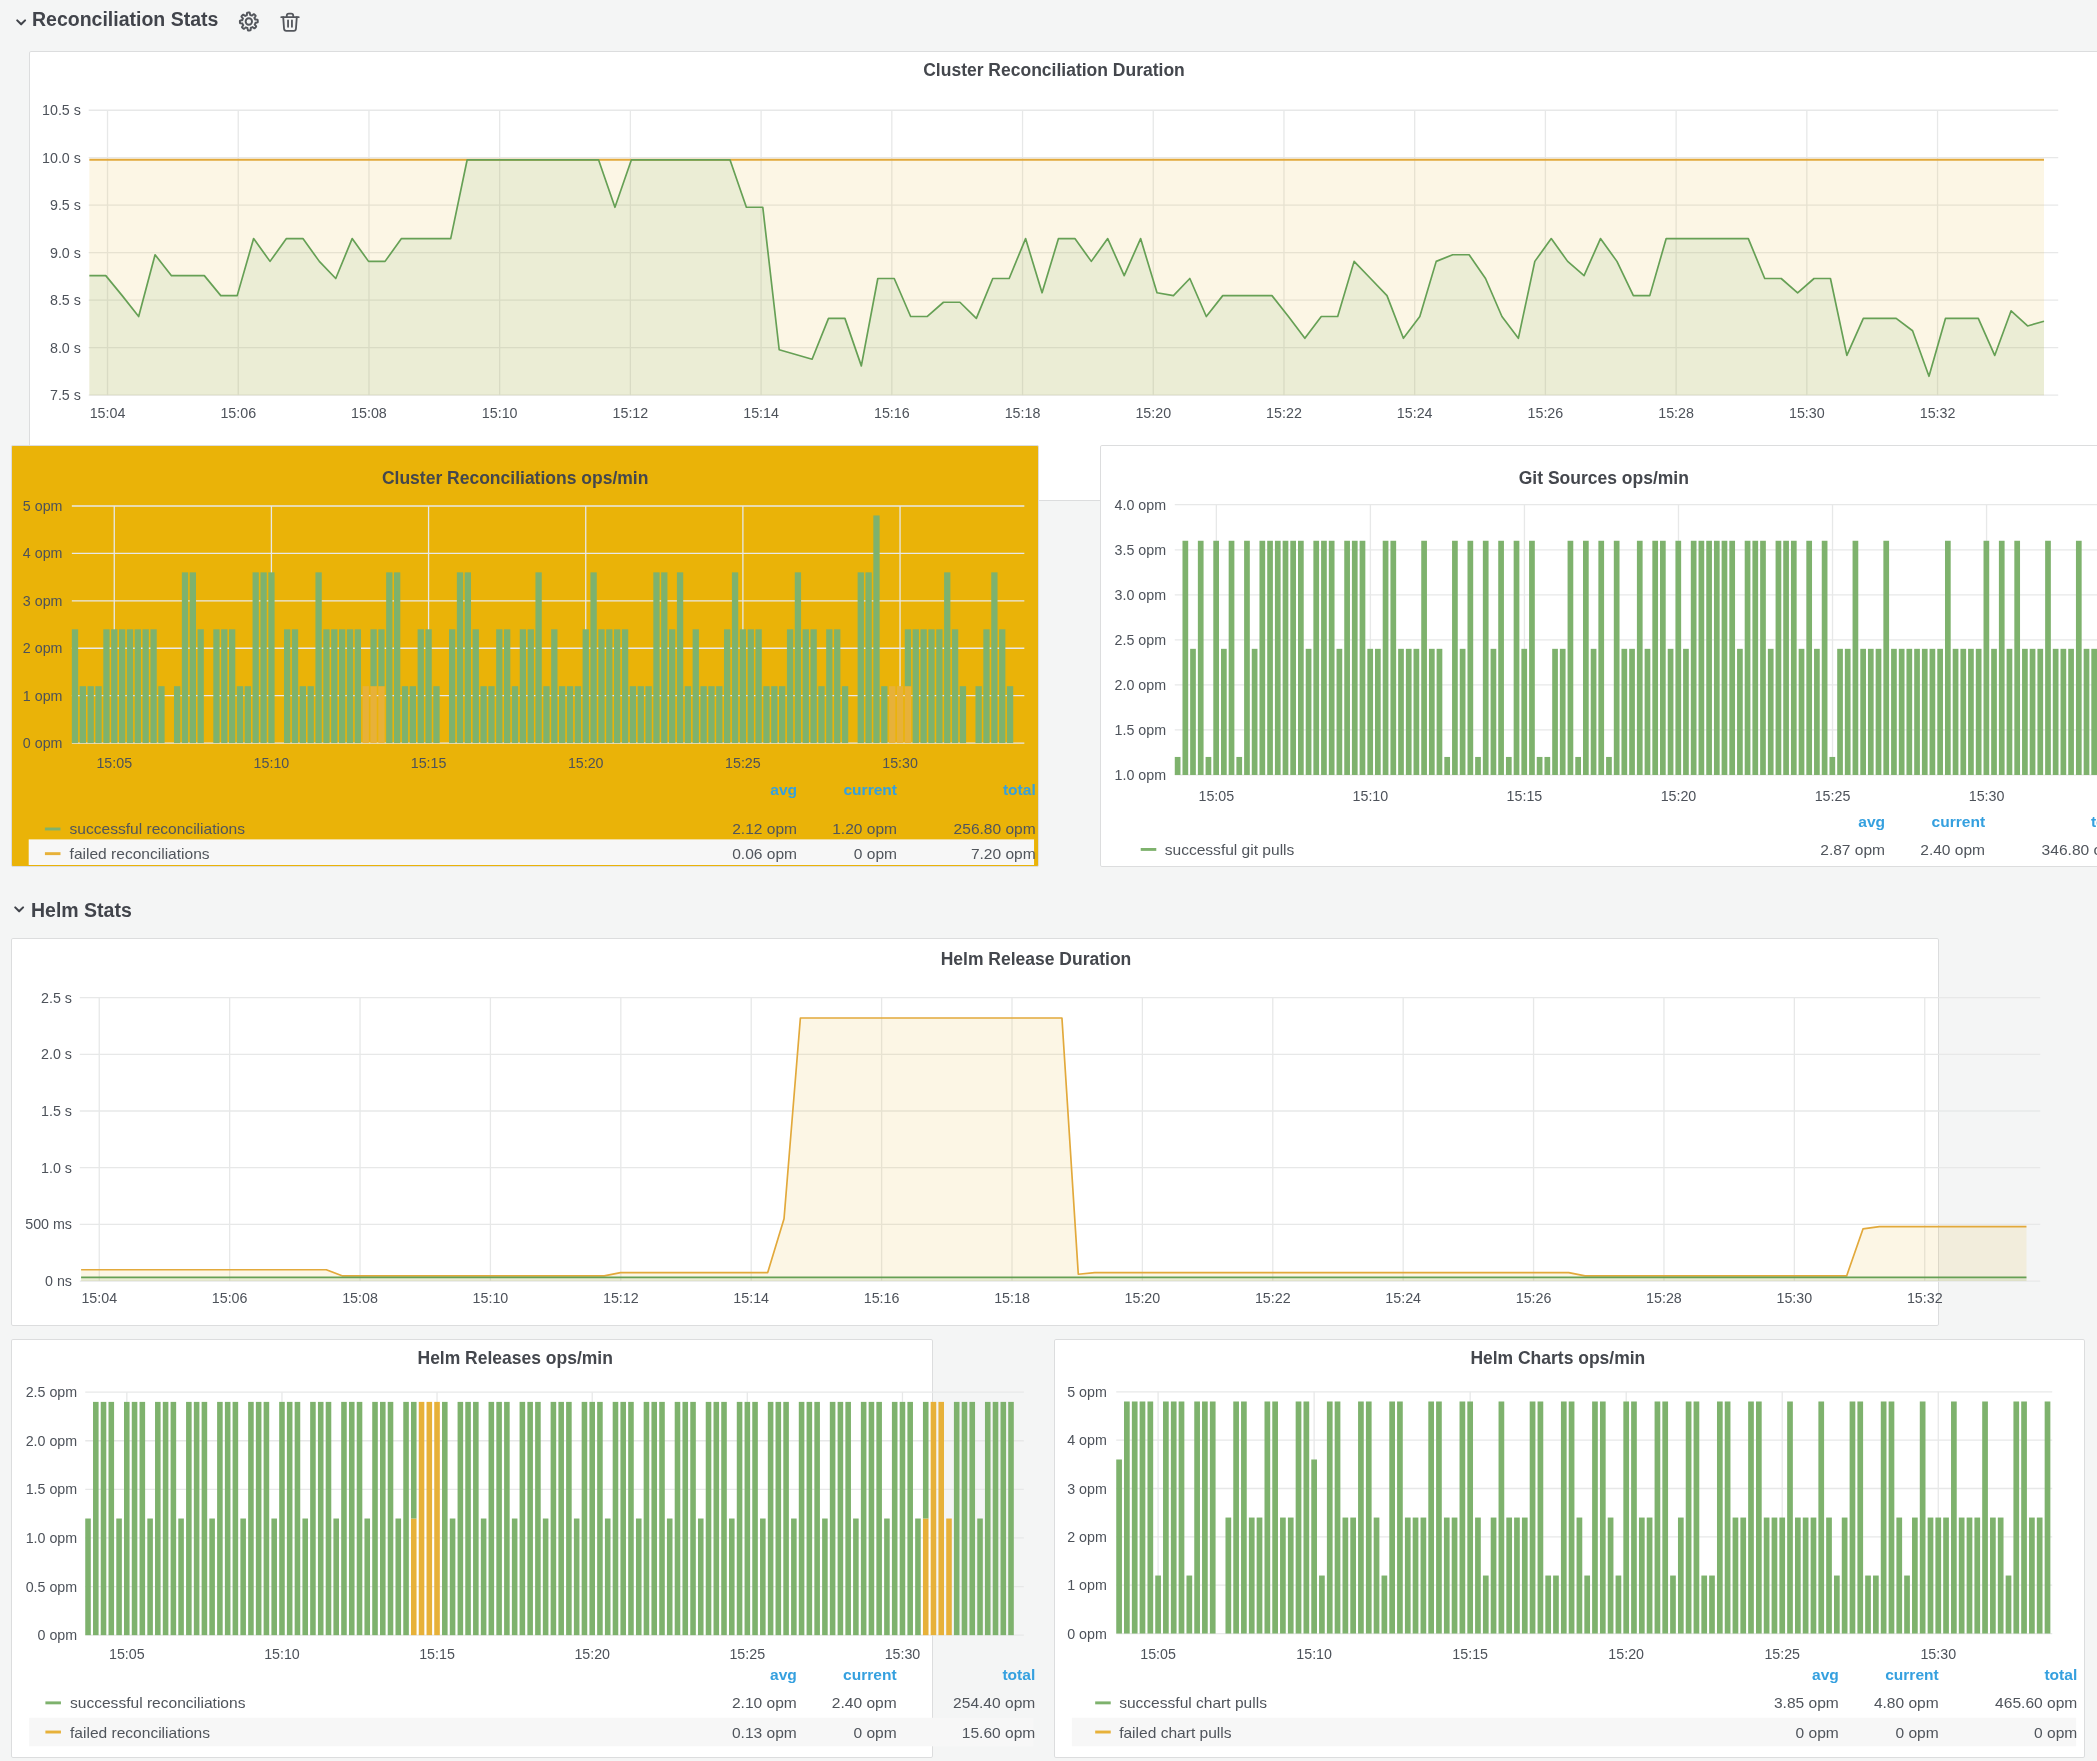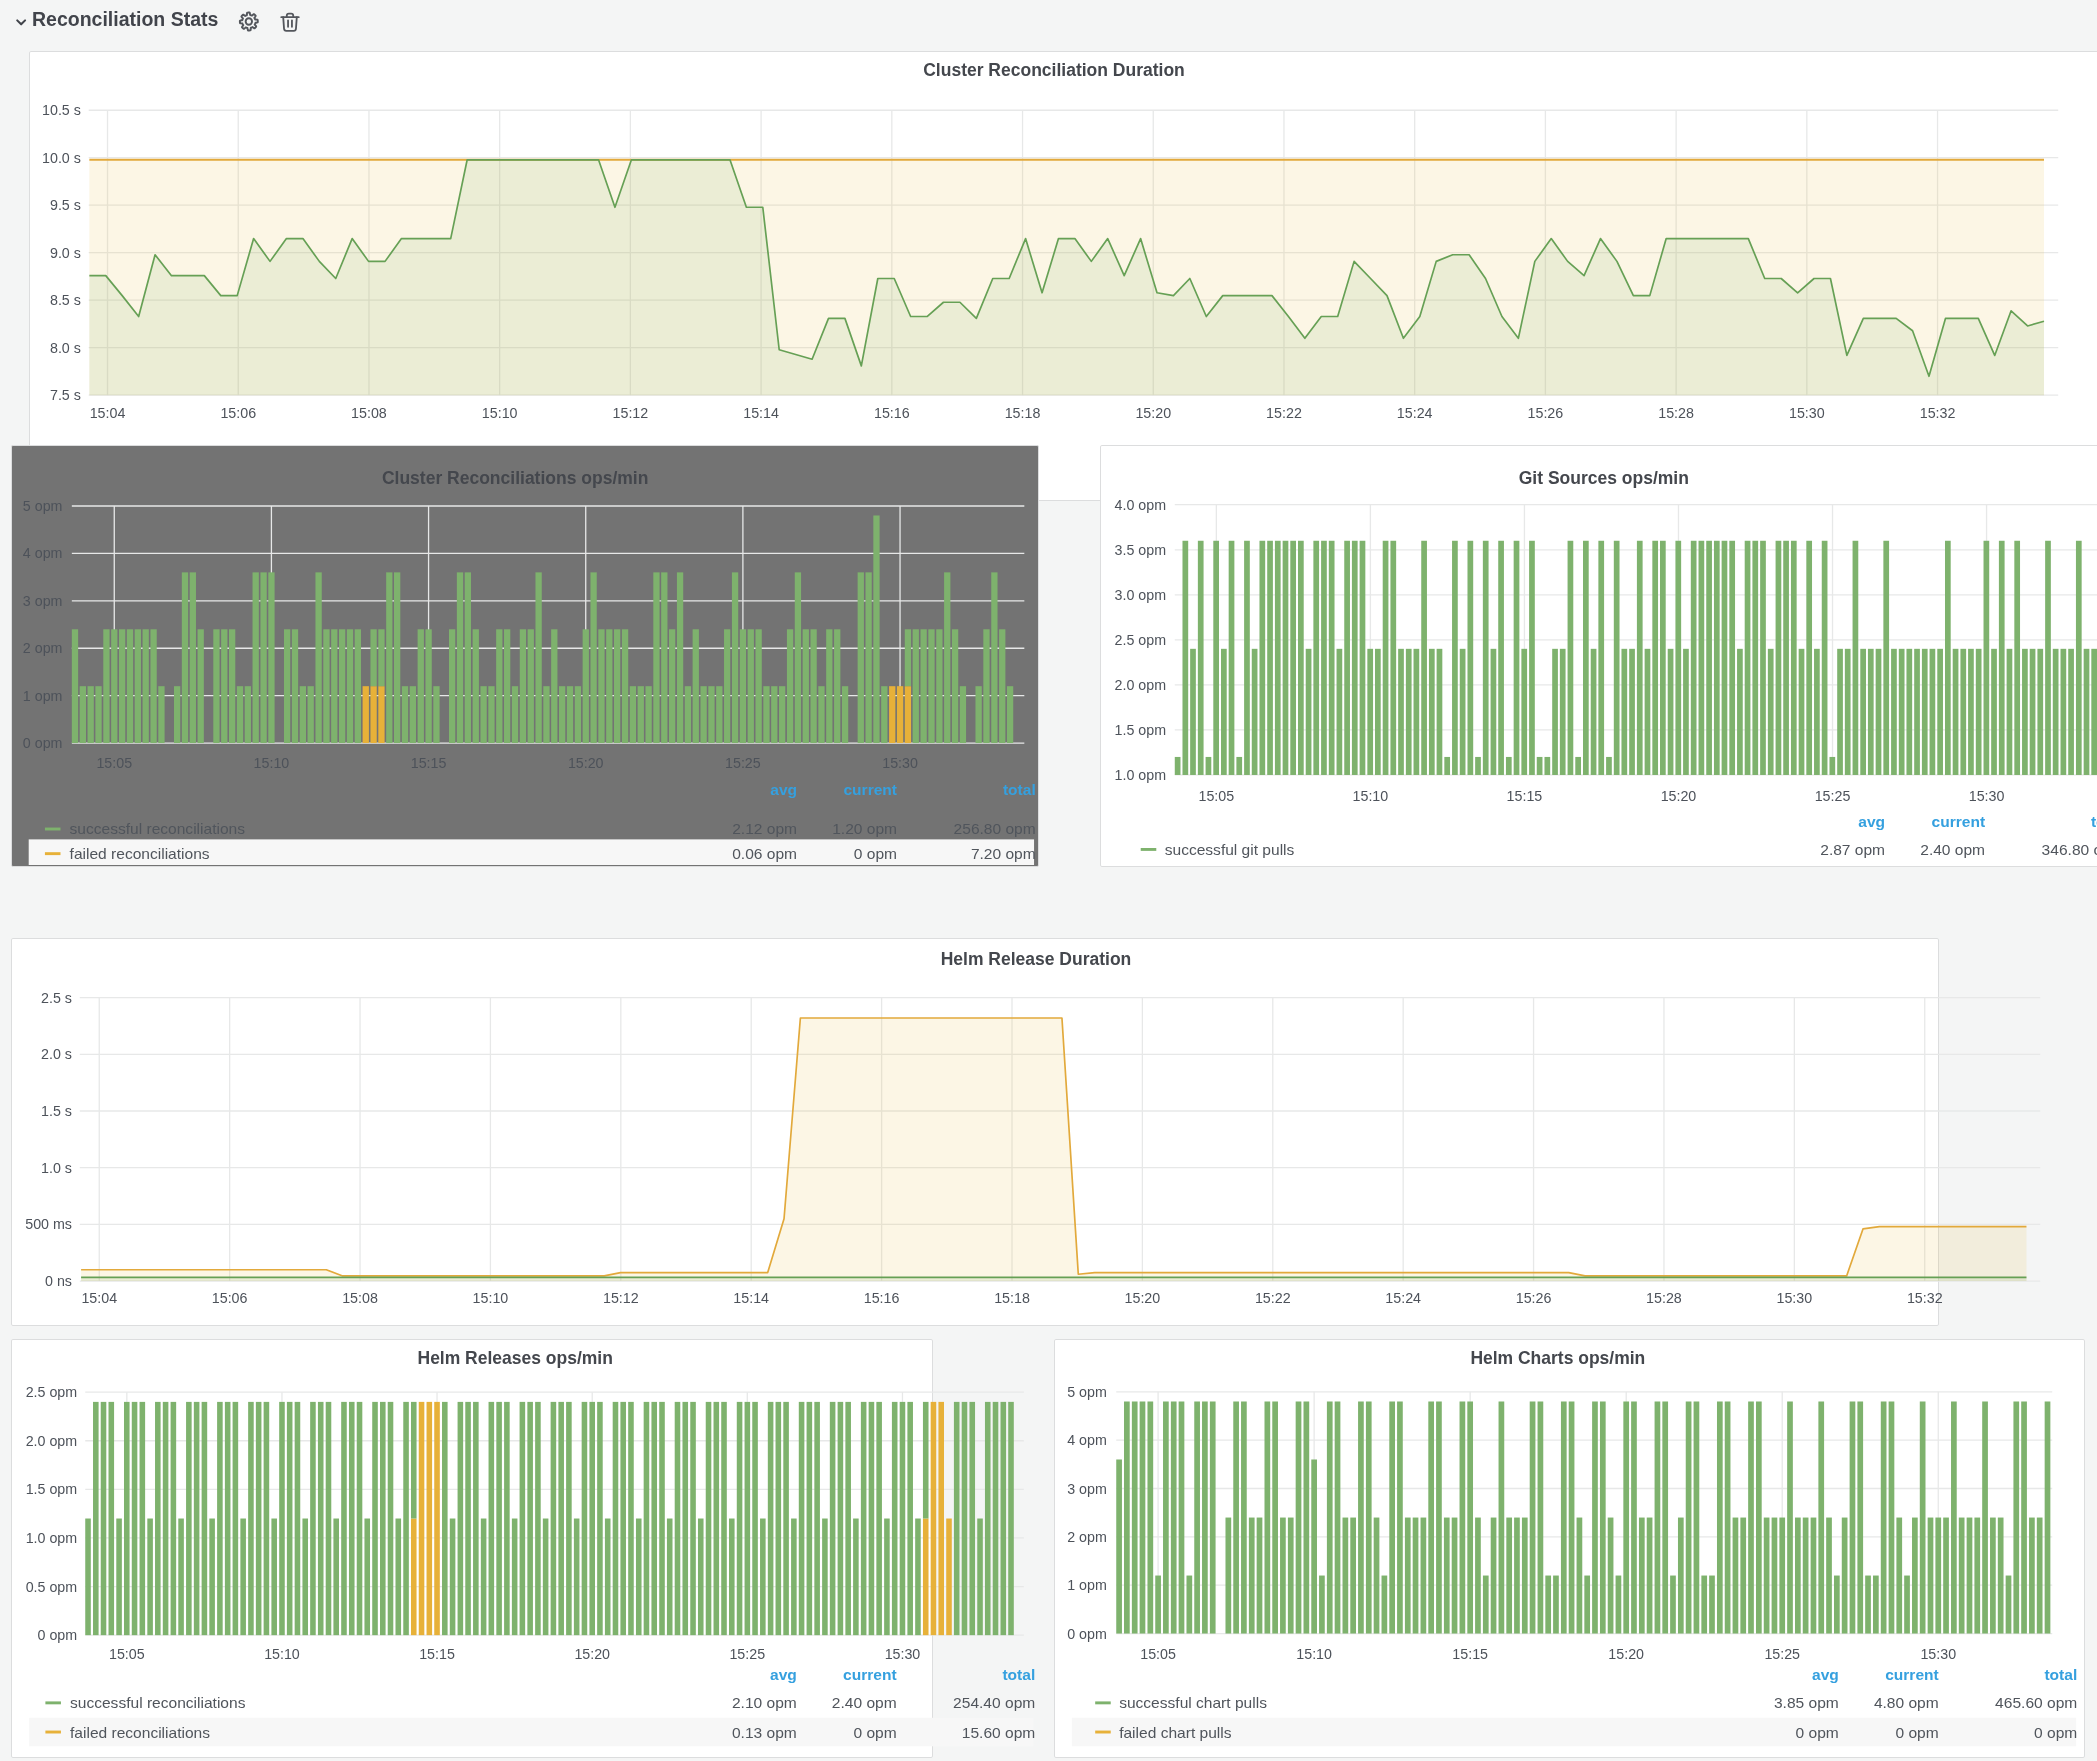--- a/index.html
+++ b/index.html
@@ -17,20 +17,26 @@
       </svg>
       <svg style="position:absolute;left:279px;top:10.7px" width="22" height="22" viewBox="0 0 34 34">
         <g fill="none" stroke="#53565C" stroke-width="2.8" stroke-linecap="round" stroke-linejoin="round">
           <path d="M3.5 9.5 H30.5"></path>
           <path d="M12 9 V7.2 Q12 4 15.2 4 H18.8 Q22 4 22 7.2 V9"></path>
           <path d="M6.5 9.5 L7.8 27.5 Q8.05 30.6 11.2 30.6 H22.8 Q25.95 30.6 26.2 27.5 L27.5 9.5"></path>
           <path d="M14 14.5 V24.5"></path>
           <path d="M20 14.5 V24.5"></path>
         </g>
       </svg>
+    </div>
+<div style="position:absolute;left:0;top:891px;width:2097px;height:36px;">
+      <svg style="position:absolute;left:12.3px;top:11px" width="14.3" height="14.3" viewBox="0 0 22 22">
+        <polyline points="4.95,8.25 11,14.3 17.05,8.25" fill="none" stroke="#41444B" stroke-width="3.2" stroke-linecap="round" stroke-linejoin="round"></polyline>
+      </svg>
+      <div style="position:absolute;left:31px;top:7.8px;font-size:19.5px;font-weight:bold;color:#41444B;">Helm Stats</div>
     </div>
 <div style="position:absolute;left:29px;top:51px;width:2074px;height:450px;background:#fff;border:1.3px solid #DCDDDE;border-radius:1.9px;box-sizing:border-box;">
       <svg width="2072" height="381" viewBox="19.5 81 3194 587" style="position:absolute;left:0;top:0;">
         <text x="1598.0" y="108.0" font-size="27" fill="#44474D" text-anchor="middle" font-weight="bold" dominant-baseline="central">Cluster Reconciliation Duration</text>
         <line x1="110.0" y1="170.6" x2="3146.0" y2="170.6" stroke="#E7E8E8" stroke-width="2"></line>
         <line x1="110.0" y1="243.8" x2="3146.0" y2="243.8" stroke="#E7E8E8" stroke-width="2"></line>
         <line x1="110.0" y1="317.0" x2="3146.0" y2="317.0" stroke="#E7E8E8" stroke-width="2"></line>
         <line x1="110.0" y1="390.2" x2="3146.0" y2="390.2" stroke="#E7E8E8" stroke-width="2"></line>
         <line x1="110.0" y1="463.4" x2="3146.0" y2="463.4" stroke="#E7E8E8" stroke-width="2"></line>
         <line x1="110.0" y1="536.6" x2="3146.0" y2="536.6" stroke="#E7E8E8" stroke-width="2"></line>
@@ -122,21 +128,21 @@
         <text x="1561.0" y="2002.0" font-size="22" fill="#4D525A" text-anchor="middle" dominant-baseline="central">15:18</text>
         <text x="1762.0" y="2002.0" font-size="22" fill="#4D525A" text-anchor="middle" dominant-baseline="central">15:20</text>
         <text x="1963.0" y="2002.0" font-size="22" fill="#4D525A" text-anchor="middle" dominant-baseline="central">15:22</text>
         <text x="2164.0" y="2002.0" font-size="22" fill="#4D525A" text-anchor="middle" dominant-baseline="central">15:24</text>
         <text x="2365.0" y="2002.0" font-size="22" fill="#4D525A" text-anchor="middle" dominant-baseline="central">15:26</text>
         <text x="2566.0" y="2002.0" font-size="22" fill="#4D525A" text-anchor="middle" dominant-baseline="central">15:28</text>
         <text x="2767.0" y="2002.0" font-size="22" fill="#4D525A" text-anchor="middle" dominant-baseline="central">15:30</text>
         <text x="2968.0" y="2002.0" font-size="22" fill="#4D525A" text-anchor="middle" dominant-baseline="central">15:32</text>
       </svg>
     </div>
-    <div style="position:absolute;left:11.3px;top:445px;width:1028px;height:422px;background:#737373;border:1.3px solid #DCDDDE;border-radius:1.9px;box-sizing:border-box;">
+    <div style="position:absolute;left:11.3px;top:445px;width:1028px;height:422px;background:#eab308;border:1.3px solid #DCDDDE;border-radius:1.9px;box-sizing:border-box;">
       <svg width="1030" height="419" viewBox="19.5 688 1587.5 646" style="position:absolute;left:0;top:0;">
         <text x="795.0" y="737.0" font-size="27" fill="#44474D" text-anchor="middle" font-weight="bold" dominant-baseline="central">Cluster Reconciliations ops/min</text>
         <line x1="111.5" y1="780.5" x2="1580.0" y2="780.5" stroke="#E7E8E8" stroke-width="2"></line>
         <line x1="111.5" y1="853.6" x2="1580.0" y2="853.6" stroke="#E7E8E8" stroke-width="2"></line>
         <line x1="111.5" y1="926.7" x2="1580.0" y2="926.7" stroke="#E7E8E8" stroke-width="2"></line>
         <line x1="111.5" y1="999.8" x2="1580.0" y2="999.8" stroke="#E7E8E8" stroke-width="2"></line>
         <line x1="111.5" y1="1072.9" x2="1580.0" y2="1072.9" stroke="#E7E8E8" stroke-width="2"></line>
         <line x1="111.5" y1="1146.0" x2="1580.0" y2="1146.0" stroke="#E7E8E8" stroke-width="2"></line>
         <line x1="176.9" y1="780.5" x2="176.9" y2="1146.0" stroke="#E7E8E8" stroke-width="2"></line>
         <text x="176.9" y="1176.0" font-size="22" fill="#4D525A" text-anchor="middle" dominant-baseline="central">15:05</text>

